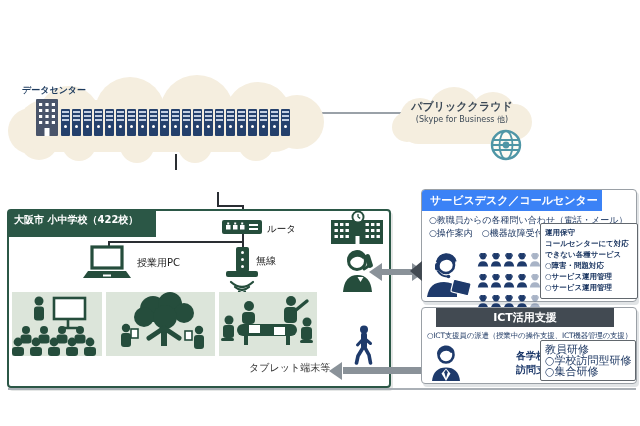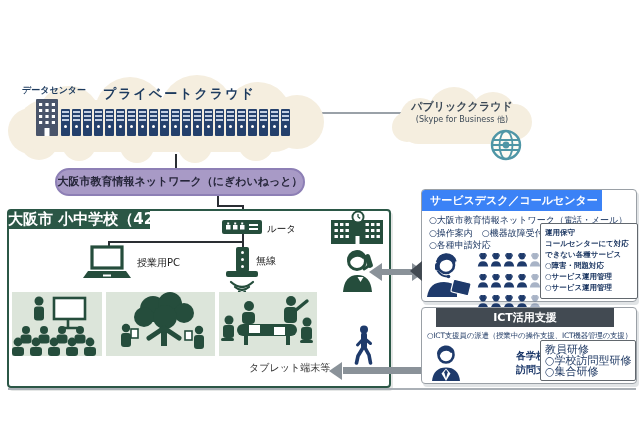--- a/index.html
+++ b/index.html
@@ -25,22 +25,22 @@
   .rack b{display:block;width:3px;height:3px;background:#fff;border-radius:50%;margin:4px auto 0 auto;}
 
   .pub-title{left:400px;top:99px;width:124px;text-align:center;font-size:11px;font-weight:bold;color:#3c4956;}
   .pub-sub{left:400px;top:114px;width:124px;text-align:center;font-size:8px;color:#3c4956;}
 
   .pill{left:55px;top:168px;width:246px;height:24px;background:#a89ac6;border:2px solid #8d7fb5;
         border-radius:15px;text-align:center;line-height:24px;font-size:11px;font-weight:bold;color:#26263a;}
 
   .school-box{left:7px;top:209px;width:380px;height:175px;background:#fff;border:2px solid #2b5746;
               border-radius:4px;box-shadow:2px 3px 0 rgba(110,120,115,.18);}
-  .school-head{left:8px;top:210px;width:142px;height:19px;background:#2b5746;color:#fff;
-               font-size:15px;font-weight:bold;line-height:19px;border-top-left-radius:2px;}
+  .school-head{left:8px;top:210px;width:142px;height:27px;background:#2b5746;color:#fff;
+               font-size:10px;font-weight:bold;line-height:19px;padding-left:6px;border-top-left-radius:2px;}
   .lbl{font-size:10px;color:#222;}
   .router-lbl{left:267px;top:223px;font-size:9.5px;color:#222;}
   .pc-lbl{left:137px;top:256px;}
   .wl-lbl{left:256px;top:254px;}
   .tablet-lbl{left:249px;top:361px;font-size:10px;color:#333;}
 
   .ap-dev{left:236px;top:247px;width:13px;height:25px;background:#254d3c;border-radius:2px;}
   .ap-dev b{display:block;width:3px;height:3px;background:#fff;border-radius:50%;margin:4px auto 0 auto;}
   .ap-base{left:226px;top:271px;width:32px;height:6px;background:#254d3c;border-radius:2px;}
 
@@ -95,21 +95,20 @@
     <div class="cloud-c" style="left:270px;top:95px;width:54px;height:54px;"></div>
     <div class="cloud-c" style="left:20px;top:122px;width:38px;height:38px;"></div>
     <div class="cloud-c" style="left:62px;top:127px;width:34px;height:34px;"></div>
     <div class="cloud-c" style="left:120px;top:129px;width:34px;height:34px;"></div>
     <div class="cloud-c" style="left:178px;top:129px;width:34px;height:34px;"></div>
     <div class="cloud-c" style="left:238px;top:125px;width:36px;height:36px;"></div>
     <div class="cloud-b" style="left:18px;top:100px;width:282px;height:52px;"></div>
   </div>
 
   <div class="abs dc-label nowrap">データセンター</div>
-  <div class="abs pc-title nowrap">プライベートクラウド</div>
 
   <svg class="abs" style="left:36px;top:99px;" width="22" height="37" viewBox="0 0 22 37">
     <rect width="22" height="37" rx="1" fill="#49546a"></rect>
     <g fill="#fff">
       <rect x="3" y="4" width="3.2" height="3"></rect>
         <rect x="9.4" y="4" width="3.2" height="3"></rect>
         <rect x="15.8" y="4" width="3.2" height="3"></rect>
       <rect x="3" y="10" width="3.2" height="3"></rect>
         <rect x="9.4" y="10" width="3.2" height="3"></rect>
         <rect x="15.8" y="10" width="3.2" height="3"></rect>
@@ -269,21 +268,20 @@
     <ellipse cx="19" cy="18" rx="6.5" ry="14" fill="none" stroke="#4f96a6" stroke-width="1.8"></ellipse>
     <path d="M6 13 h26 M5 18 h28 M6 23 h26" stroke="#4f96a6" stroke-width="1.8" fill="none"></path>
     <circle cx="19" cy="18" r="3.4" fill="#4f96a6"></circle>
   </svg>
 
   <div class="ln" style="left:175px;top:154px;width:2px;height:16px;"></div>
   <div class="ln" style="left:217px;top:192px;width:2px;height:15px;"></div>
   <div class="ln" style="left:217px;top:205px;width:27px;height:2px;"></div>
   <div class="ln" style="left:242px;top:205px;width:2px;height:17px;"></div>
 
-  <div class="abs pill nowrap">大阪市教育情報ネットワーク（にぎわいねっと）</div>
 
   <div class="abs school-box"></div>
   <div class="abs school-head nowrap">大阪市 小中学校（422校）</div>
 
   <div class="ln" style="left:242px;top:233px;width:2px;height:16px;"></div>
   <div class="ln" style="left:108px;top:241px;width:136px;height:2px;"></div>
   <div class="ln" style="left:108px;top:241px;width:2px;height:9px;"></div>
 
   <svg class="abs" style="left:222px;top:220px;" width="40" height="14" viewBox="0 0 40 14">
     <rect width="40" height="14" rx="2" fill="#254d3c"></rect>
@@ -444,23 +442,22 @@
   <div class="tri-l" style="left:369px;top:263px;"></div>
   <div class="tri-r" style="left:412px;top:263px;"></div>
 
   <div class="arr-shaft" style="left:343px;top:367px;width:79px;height:7px;"></div>
   <div class="tri-l" style="left:329px;top:361.5px;"></div>
 
   <div class="abs svc-box"></div>
   <div class="abs svc-notch"></div>
   <div class="abs svc-head nowrap">サービスデスク／コールセンター</div>
   <div class="abs bullets">
-    <div class="nowrap">○大阪市教育情報ネットワーク（電話・メール）</div>
+    <div class="nowrap">○教職員からの各種問い合わせ（電話・メール）</div>
     <div class="nowrap">○操作案内　○機器故障受付</div>
-    <div class="nowrap">○各種申請対応</div>
   </div>
 
   <svg class="abs" style="left:425px;top:248px;" width="48" height="49" viewBox="0 0 48 49">
     <circle cx="21" cy="17" r="8" fill="none" stroke="#1e3a6b" stroke-width="2.6"></circle>
     <path d="M11.5 16 a9.5 9.5 0 0 1 19 -1.5 l-3 1 a7 7 0 0 0 -13 2 z" fill="#1e3a6b"></path>
     <path d="M12 14 a9.5 9.5 0 0 1 18.5 -0.5" fill="none" stroke="#1e3a6b" stroke-width="2.4"></path>
     <rect x="10" y="15" width="4.5" height="7.5" rx="2" fill="#1e3a6b"></rect>
     <path d="M12.5 22.5 q3.5 6 10 6" fill="none" stroke="#1e3a6b" stroke-width="2"></path>
     <circle cx="23.5" cy="28.5" r="1.8" fill="#1e3a6b"></circle>
     <path d="M2 49 q2 -15 17 -15 q9 0 13 6 v9 z" fill="#1e3a6b"></path>

